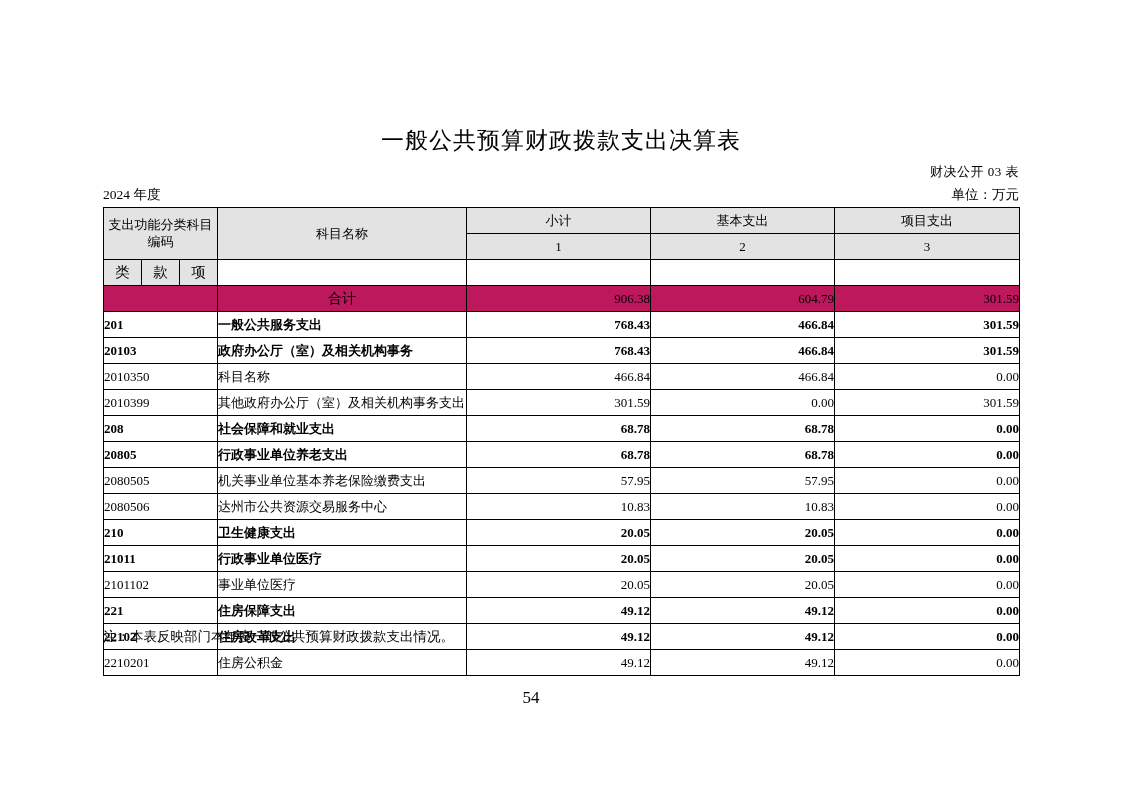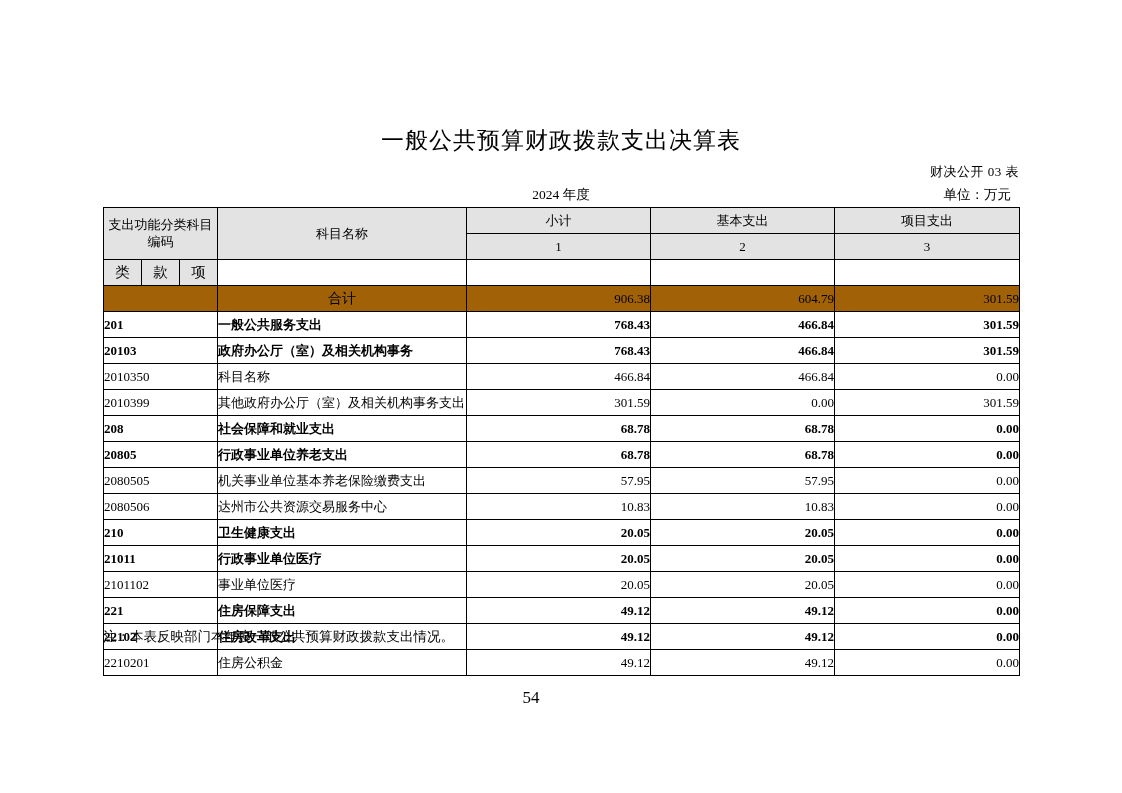--- a/index.html
+++ b/index.html
@@ -49,25 +49,24 @@
   .meta-unit-name {
     position: absolute;
     left: 0;
     top: 0;
   }
   .meta-year {
     position: absolute;
     left: 0;
     top: 0;
     width: 916px;
-    text-align: center;
   }
   .meta-unit {
     position: absolute;
-    right: 8px;
+    right: 0;
     top: 0;
   }
   table.sheet {
     position: absolute;
     top: 207px;
     left: 103px;
     width: 916px;
     border-collapse: collapse;
     table-layout: fixed;
     font-size: 13px;
@@ -92,21 +91,21 @@
     line-height: 1.25;
     padding: 4px 8px;
   }
   .numhdr {
     background: #e3e3e3;
     text-align: center;
     font-size: 13px;
     height: 22px;
   }
   .total-row td {
-    background: #a16207;
+    background: #be185d;
   }
   td.code {
     text-align: left;
     padding-left: 7px;
     font-size: 12.5px;
     font-family: "Liberation Serif", "DejaVu Serif", serif;
   }
   td.name {
     text-align: left;
     padding-left: 12px;

